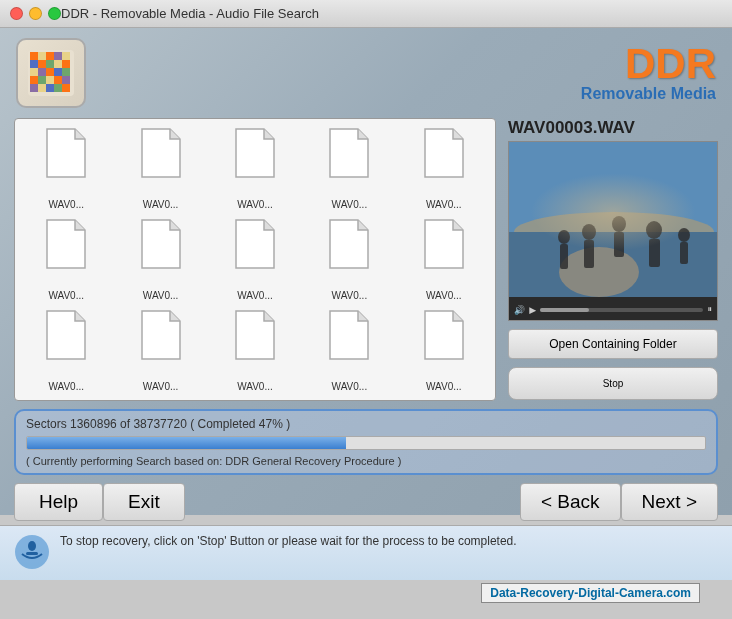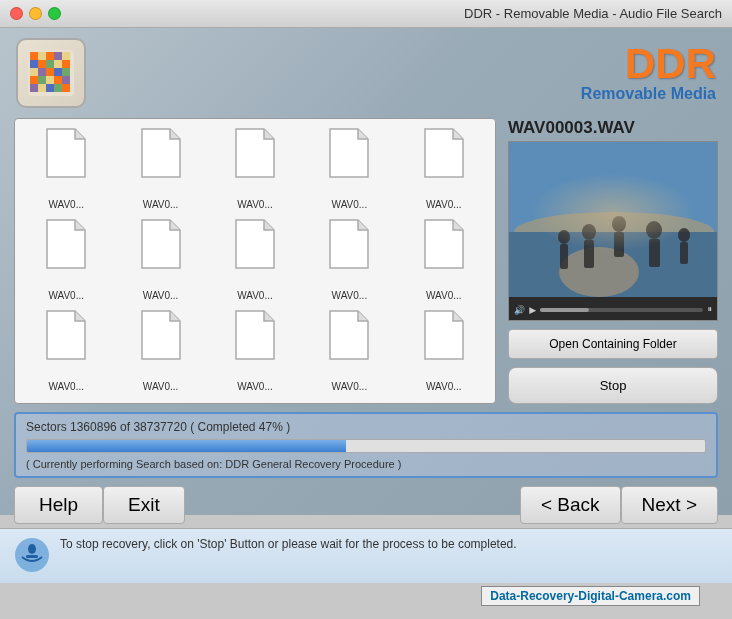--- a/index.html
+++ b/index.html
@@ -28,21 +28,21 @@
     .tb-btn {
       width: 13px; height: 13px;
       border-radius: 50%;
       border: 1px solid rgba(0,0,0,0.2);
     }
     .tb-close { background: #ff5f57; }
     .tb-min { background: #febc2e; }
     .tb-max { background: #28c840; }
     .title-bar-title {
       flex: 1;
-      text-align: right;
+      text-align: left;
       font-size: 13px;
       color: #333;
       font-weight: 500;
     }
 
     
     .window {
       background: linear-gradient(135deg, #b8c4cc 0%, #9aabb8 40%, #8fa0ad 100%);
       height: 487px;
       display: flex;
@@ -214,32 +214,32 @@
       border-radius: 4px;
       font-size: 12px;
       cursor: pointer;
     }
     .stop-btn {
       width: 100%;
       padding: 10px;
       background: linear-gradient(to bottom, #f0f0f0, #d8d8d8);
       border: 1px solid #aaa;
       border-radius: 8px;
-      font-size: 13px;
+      font-size: 10px;
       cursor: pointer;
       text-align: center;
       font-weight: 500;
     }
 
     
     .progress-section {
       margin: 8px 0 4px;
       background: rgba(200, 220, 255, 0.3);
       border: 2px solid #5a8fd0;
-      border-radius: 4px;
+      border-radius: 10px;
       padding: 6px 10px;
     }
     .progress-text {
       font-size: 12px;
       color: #333;
       margin-bottom: 5px;
     }
     .progress-bar-main {
       height: 14px;
       background: #e0e0e0;

